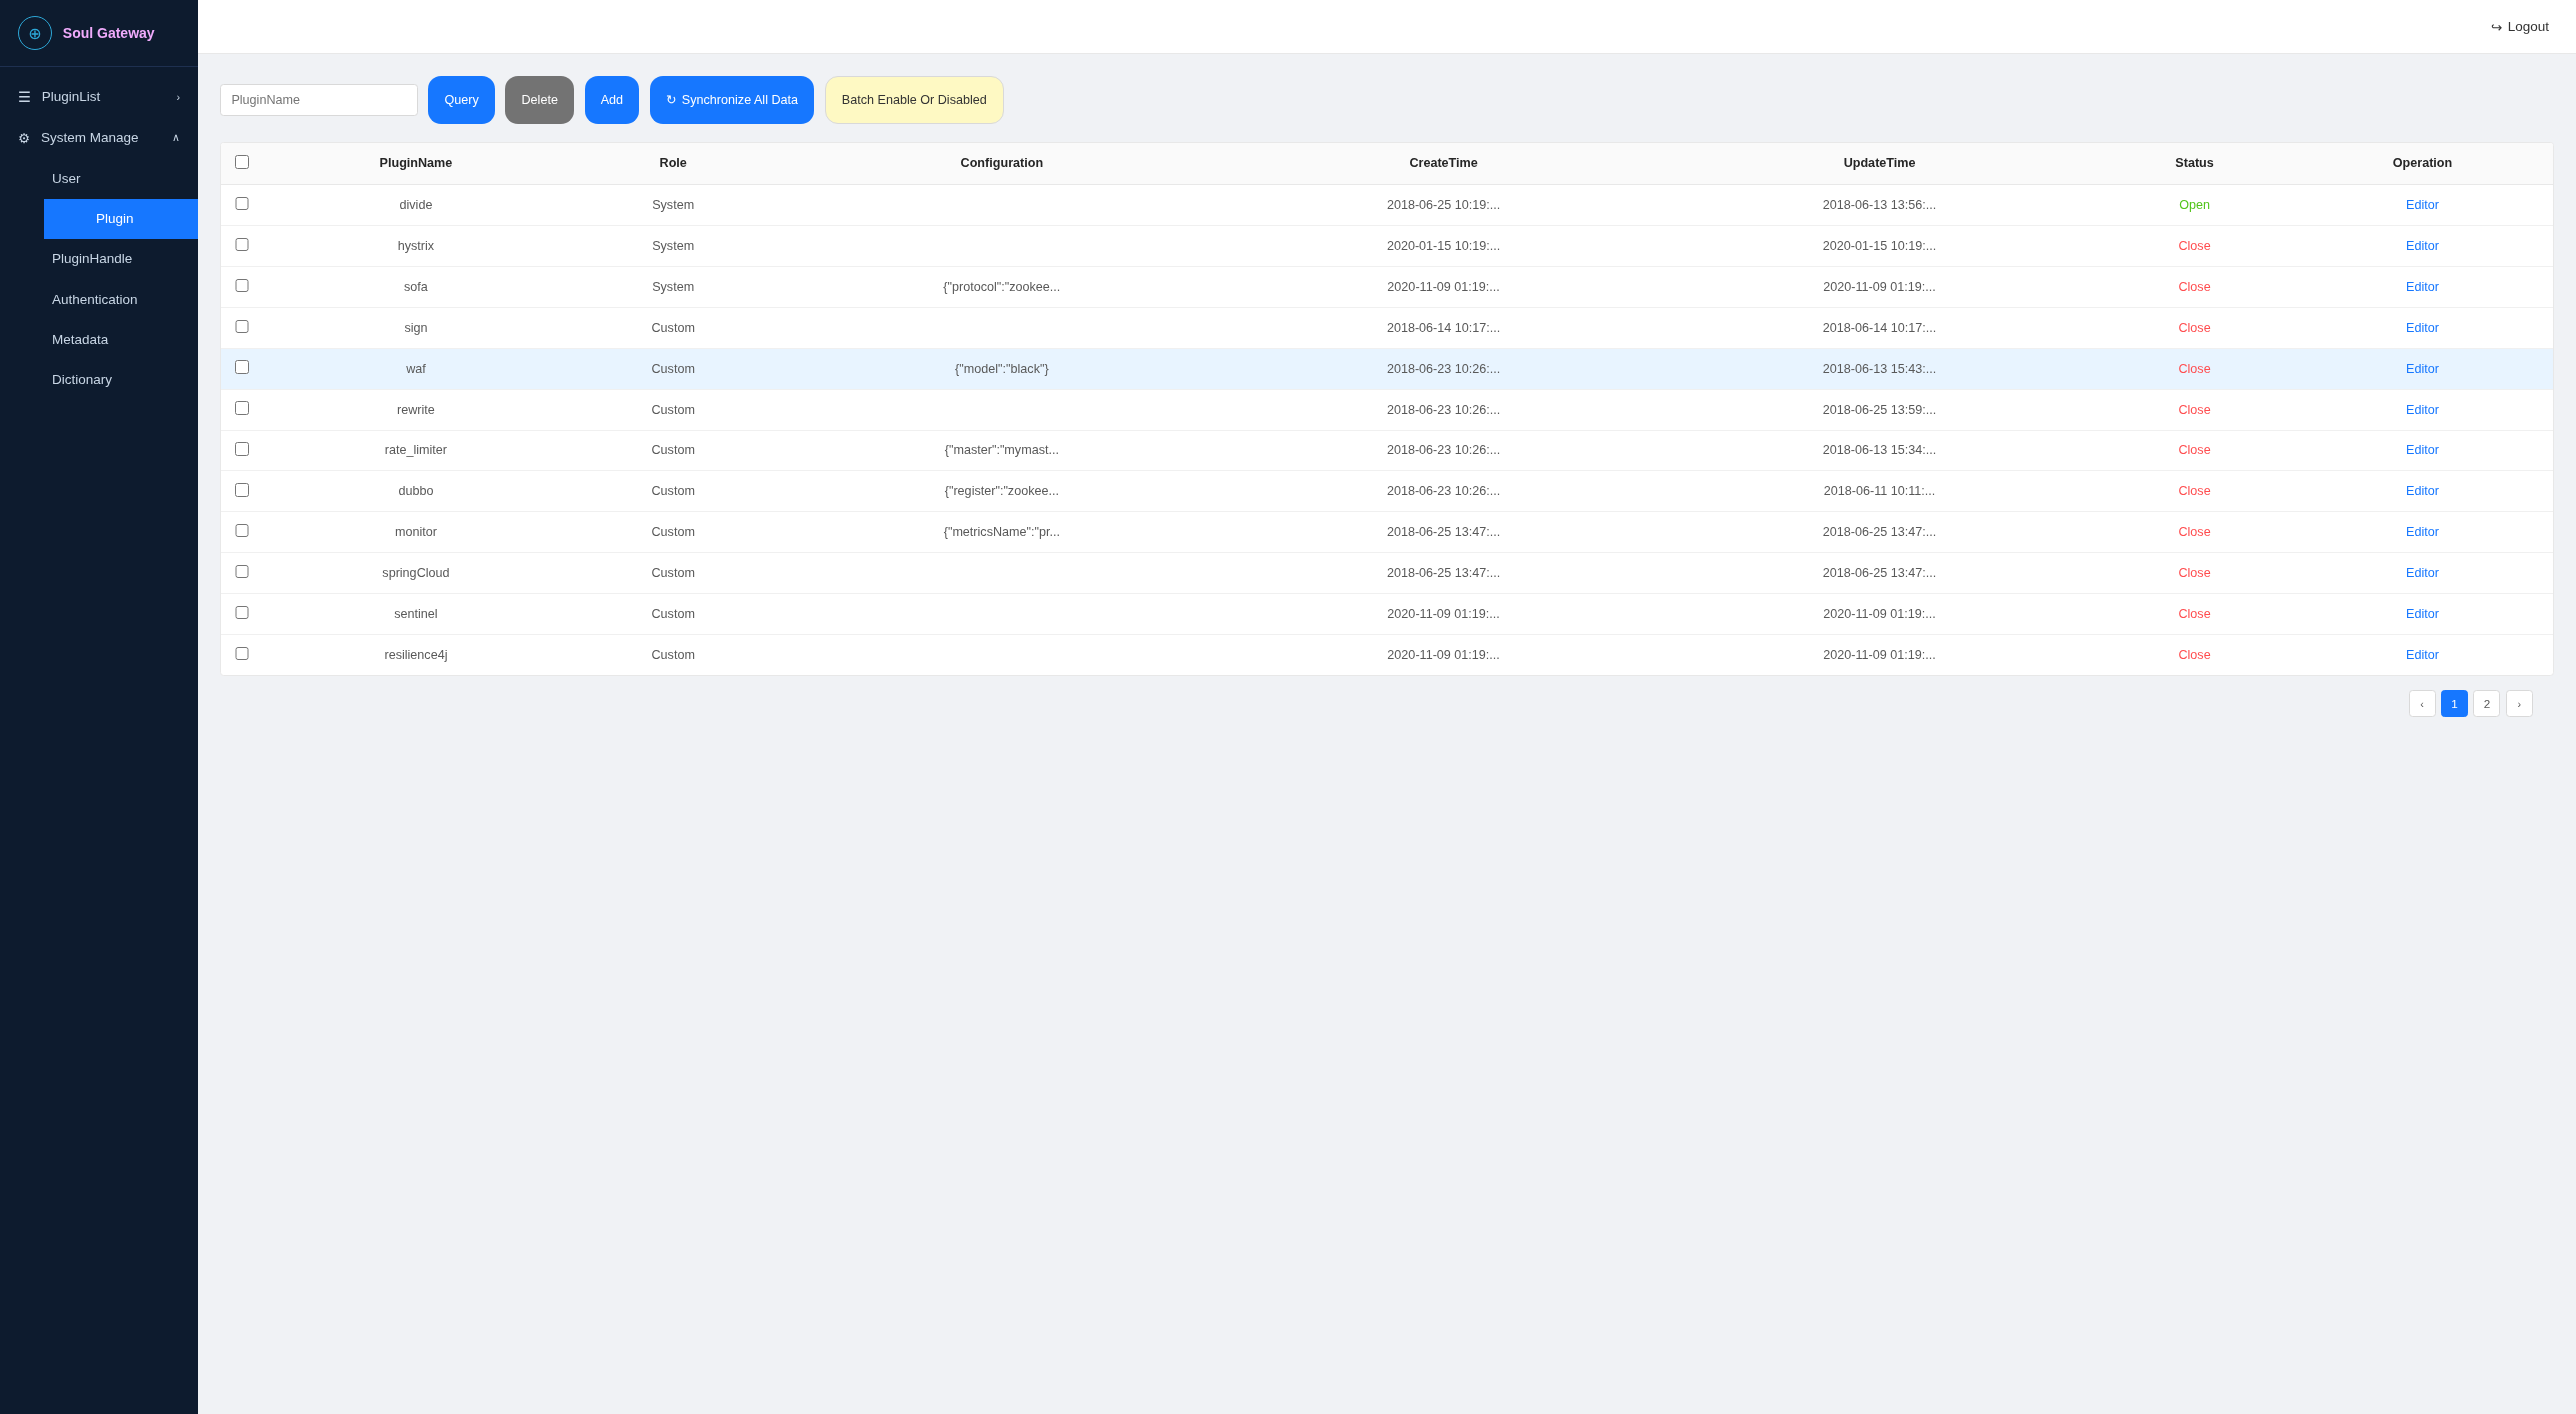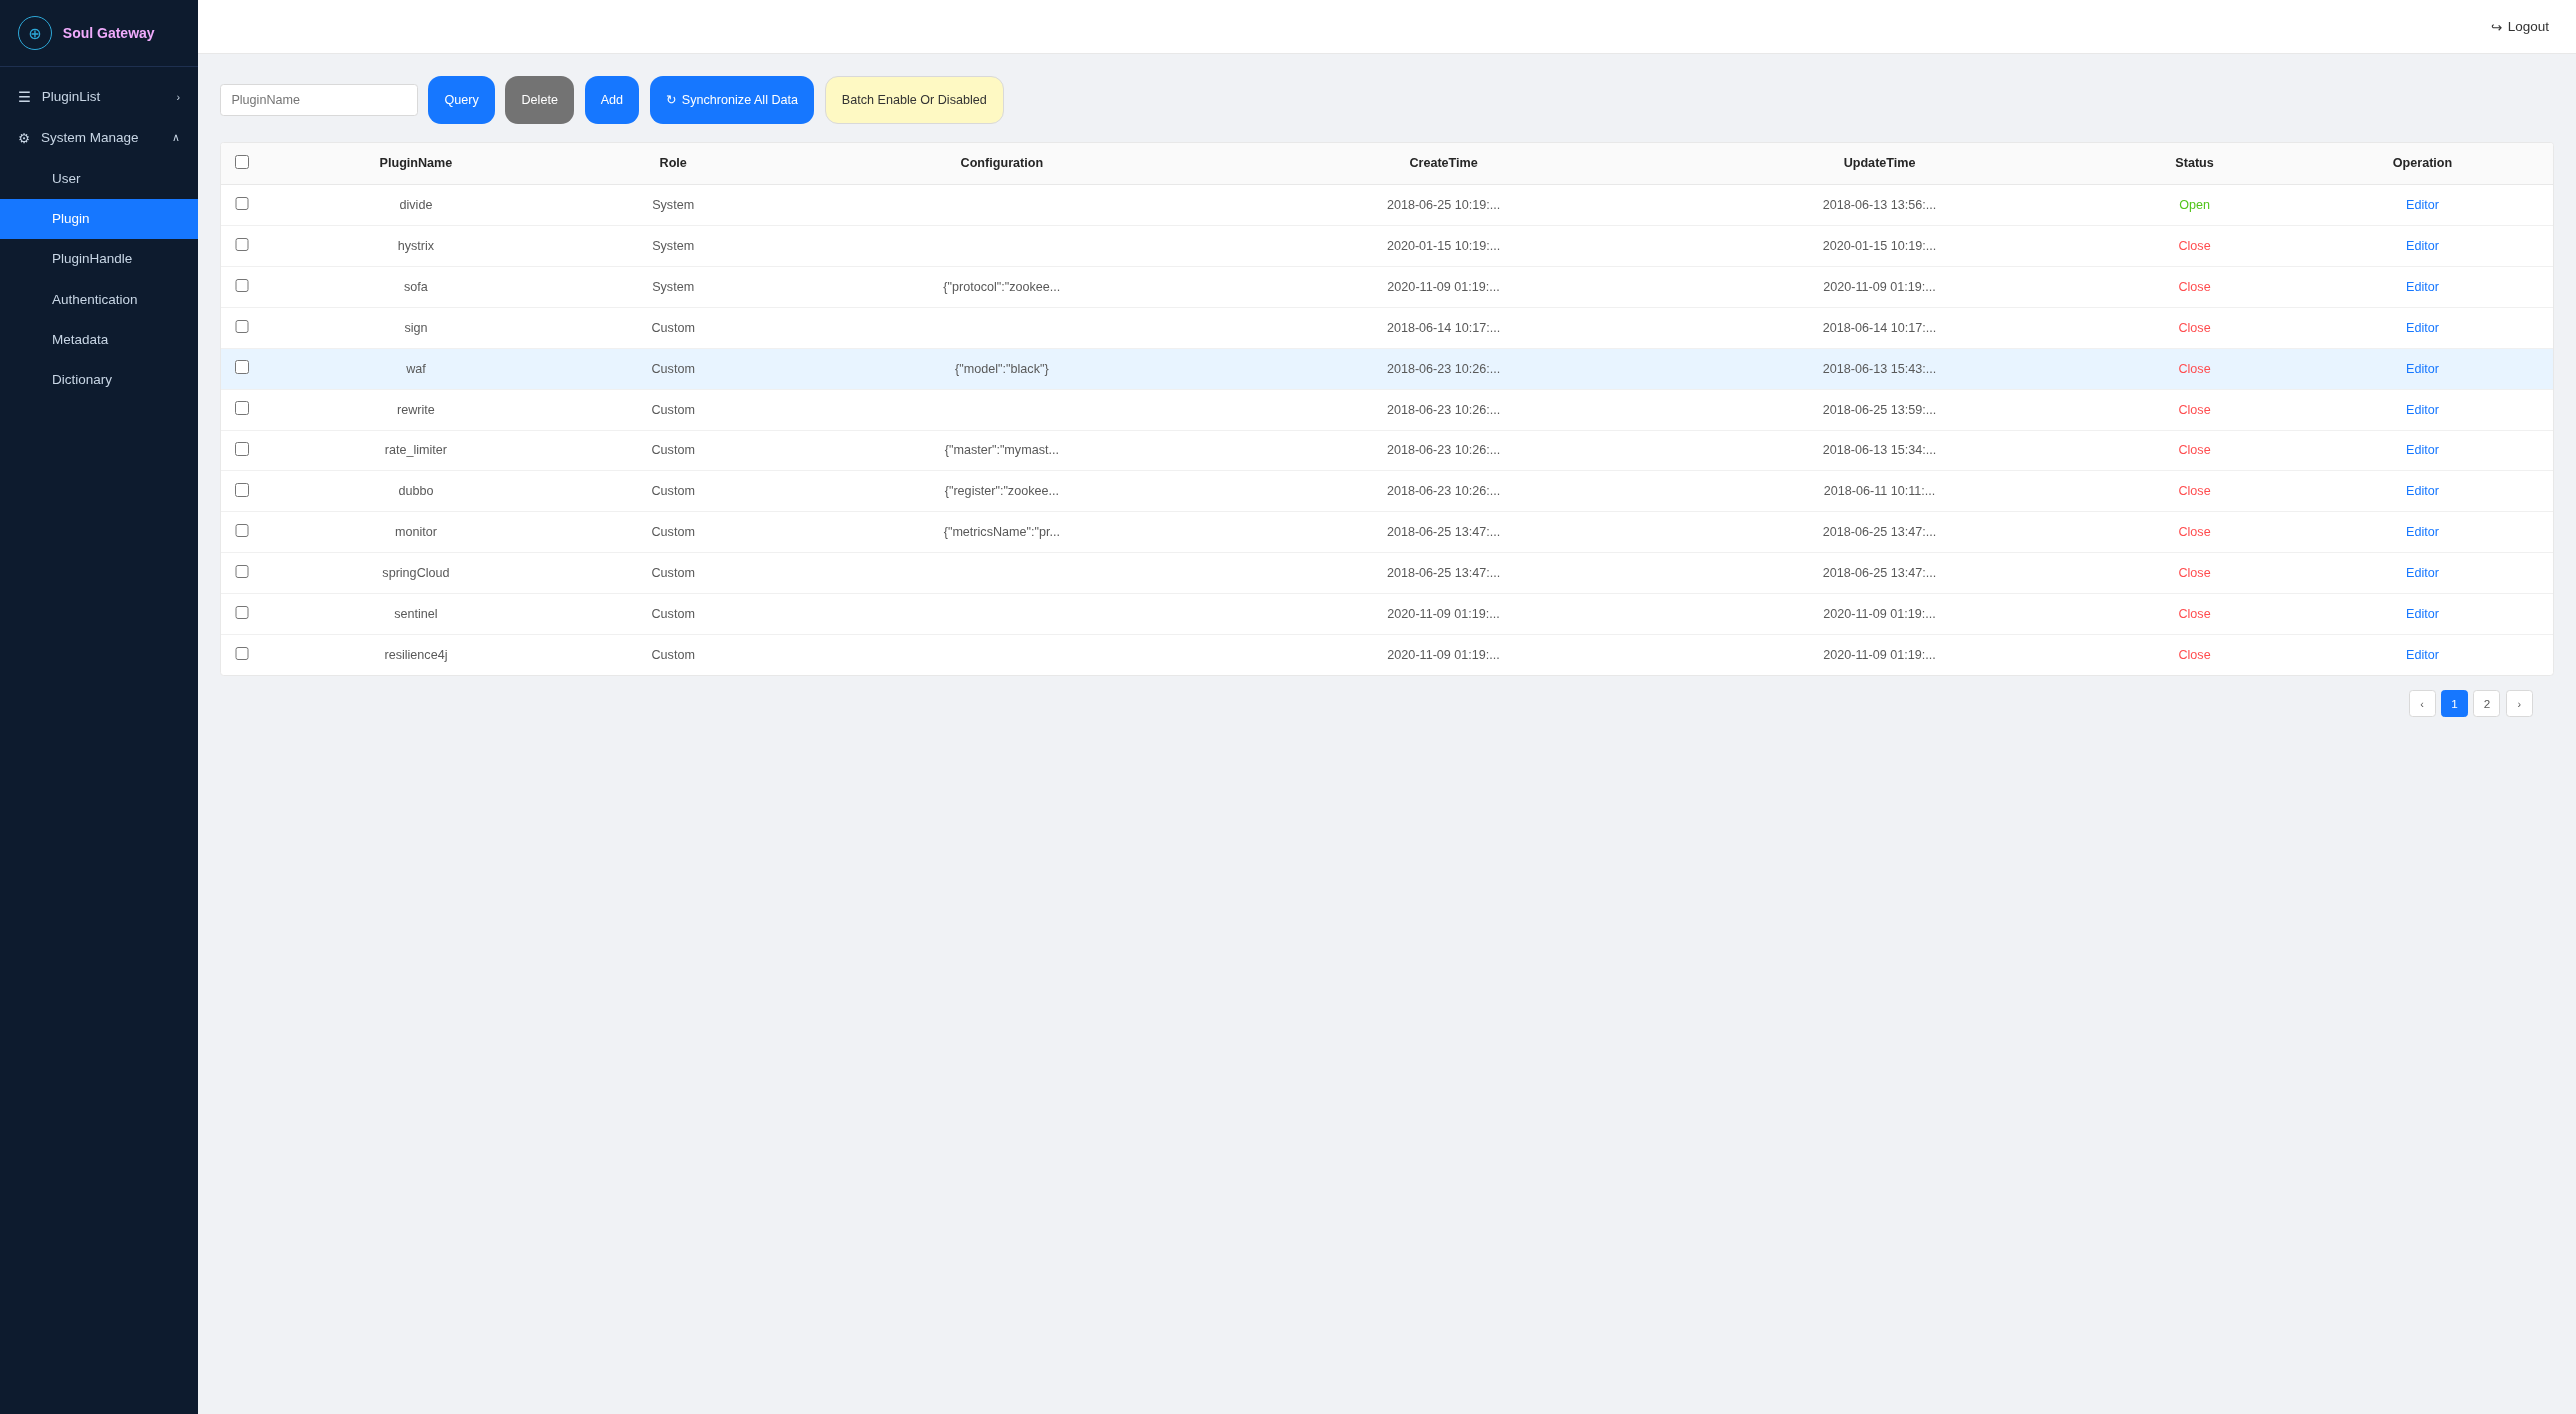--- a/index.html
+++ b/index.html
@@ -41,21 +41,21 @@
     }
     .sidebar-item .icon { font-size: 14.4px; }
     .sidebar-group { }
     .sidebar-group-header {
       display: flex; align-items: center; gap: 10.8px;
       padding: 12.6px 18px; cursor: pointer; font-size: 13.5px;
       color: #c8d6e5;
     }
     .sidebar-group-children { padding-left: 0; }
     .sidebar-group-children .sidebar-item { padding-left: 52px; }
-    .sidebar-item.sub-active { background: #1677ff; color: #fff; }
+    .sidebar-item.sub-active { background: #1677ff; color: #fff; margin-left: 44px; }
     .chevron { margin-left: auto; font-size: 10.8px; }
 
     
     .main {
       flex: 1; display: flex; flex-direction: column; overflow: hidden;
     }
     .topbar {
       background: #fff; height: 54px; display: flex; align-items: center;
       justify-content: flex-end; padding: 0 27px;
       border-bottom: 0.9px solid #e8e8e8; gap: 10.8px;

